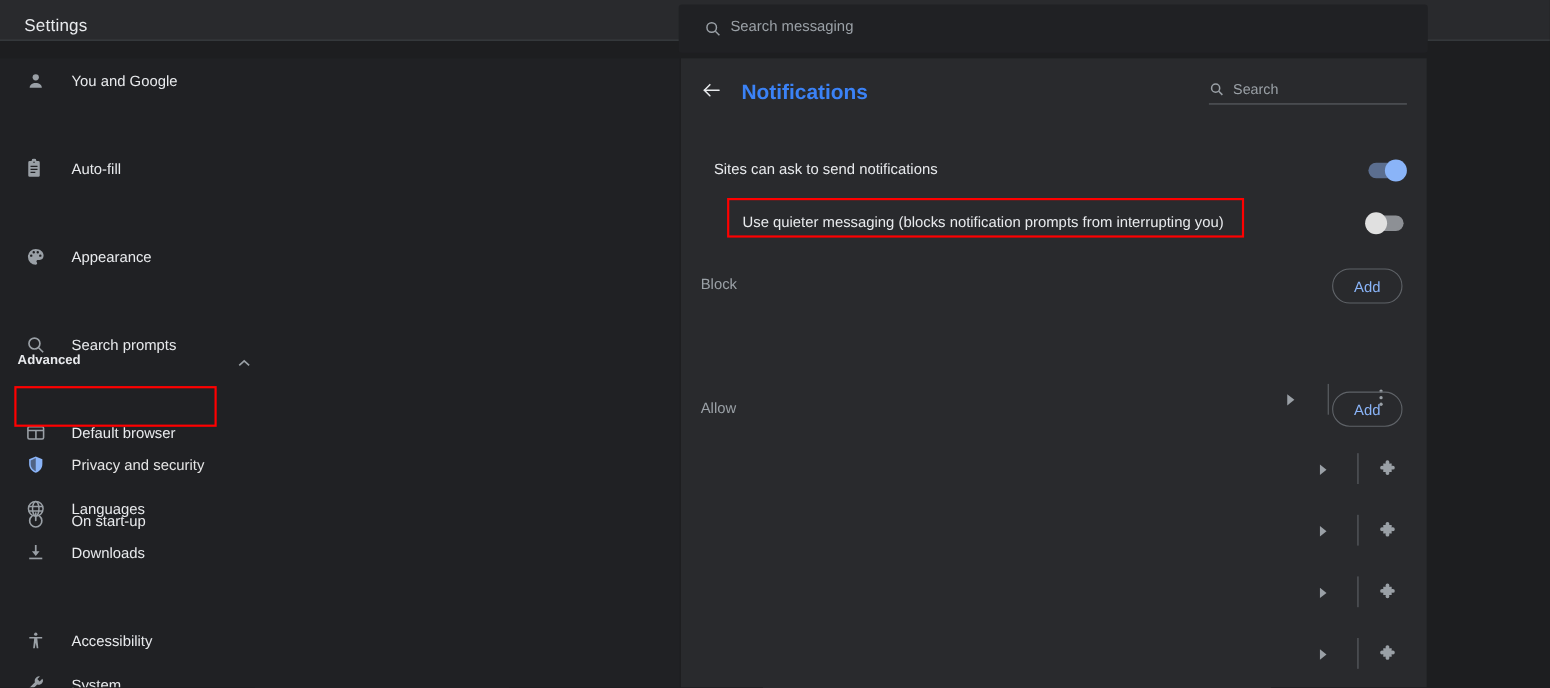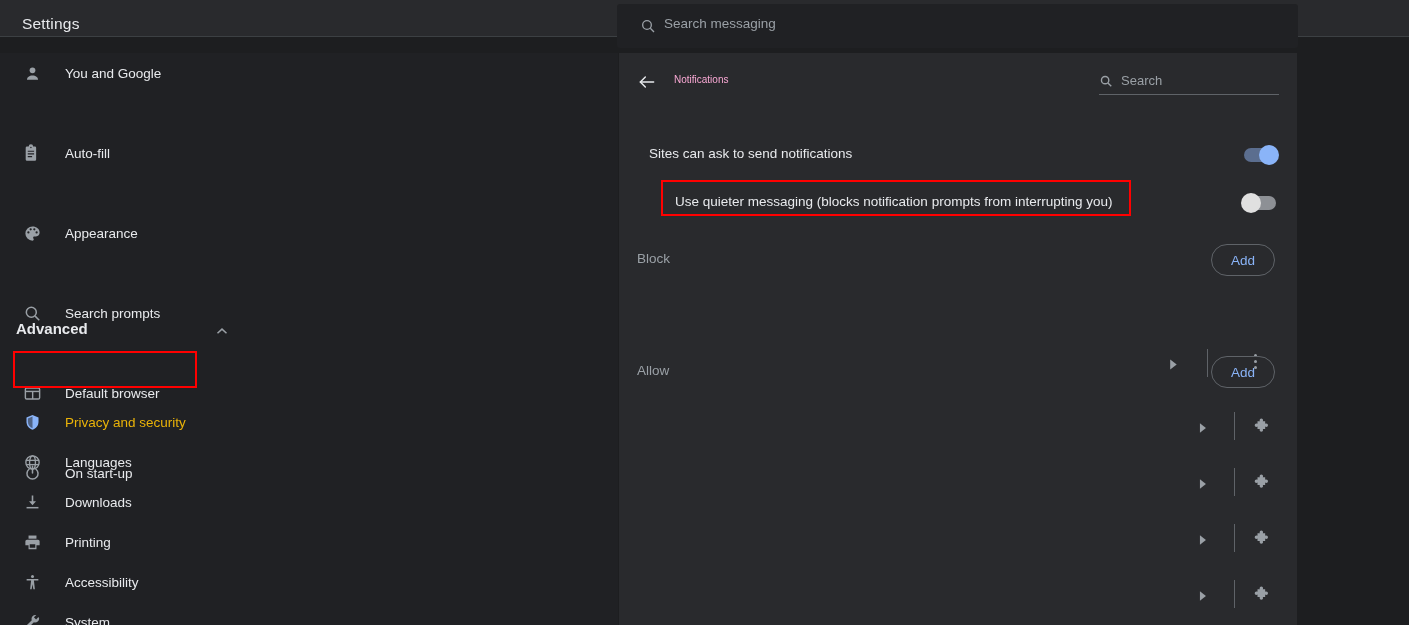--- a/index.html
+++ b/index.html
@@ -44,50 +44,50 @@
   .nav-icon {
     position: absolute; left: 22px; width: 20px; height: 20px;
     display: flex; align-items: center; justify-content: center;
     color: #9aa0a6;
   }
   .nav-icon svg { display: block; }
   .nav-label {
     position: absolute; left: 65px;
     font-size: 13.5px; color: #e8eaed; white-space: nowrap;
   }
-  .nav-item.active .nav-label { color: #eab308; }
+  .nav-item.active .nav-label { color: #e5e5e5; }
   .nav-item.active .nav-icon { color: #8ab4f8; }
 
   .section-head {
     position: relative; height: 40px;
   }
   .section-head .sh-label {
     position: absolute; left: 16px; top: 11px;
-    font-size: 15px; color: #e8eaed; font-weight: bold;
+    font-size: 12px; color: #e8eaed; font-weight: bold;
   }
   .section-head .sh-chevron {
     position: absolute; left: 213px; top: 14px;
     width: 18px; height: 12px; color: #9aa0a6;
   }
 
   
   .content {
     position: absolute; left: 619px; top: 53px; width: 678px; height: 572px;
     background: #292a2d; overflow: hidden;
   }
   .content-head {
     position: absolute; left: 0; top: 0; width: 678px; height: 58px;
   }
   .back-arrow {
     position: absolute; left: 18px; top: 20px; width: 20px; height: 18px;
     color: #e8eaed;
   }
   .content-title {
     position: absolute; left: 55px; top: 21px;
-    font-size: 10px; color: #f9a8d4; font-weight: normal;
+    font-size: 19px; color: #3b82f6; font-weight: bold;
   }
   .c-search {
     position: absolute; left: 480px; top: 18px; width: 180px; height: 24px;
     border-bottom: 1px solid #5f6368;
   }
   .c-search .cs-icon {
     position: absolute; left: 0px; top: 3px; width: 14px; height: 14px;
     color: #9aa0a6;
   }
   .c-search .cs-ph {
@@ -250,29 +250,20 @@
     <div class="nav-item" style="position:absolute; top:429px; left:0; width:618px;">
       <span class="nav-icon">
         <svg viewBox="0 0 24 24" width="19" height="19" fill="currentColor">
           <path d="M11 3h2v7.4h3.4L12 15.6 7.6 10.4H11z"></path>
             <rect x="4.5" y="17.6" width="15" height="1.9"></rect>
         </svg>
       </span>
       <span class="nav-label">Downloads</span>
     </div>
 
-    <div class="nav-item" style="position:absolute; top:469px; left:0; width:618px;">
-      <span class="nav-icon">
-        <svg viewBox="0 0 24 24" width="19" height="19" fill="currentColor">
-          <rect x="7" y="3.2" width="10" height="4"></rect>
-          <path d="M19 8.4H5a2 2 0 0 0-2 2v5.2h4v4.8h10v-4.8h4v-5.2a2 2 0 0 0-2-2zM15.5 18.6h-7v-4.4h7z"></path>
-        </svg>
-      </span>
-      <span class="nav-label">Printing</span>
-    </div>
 
     <div class="nav-item" style="position:absolute; top:509px; left:0; width:618px;">
       <span class="nav-icon">
         <svg viewBox="0 0 24 24" width="19" height="19" fill="currentColor">
           <circle cx="12" cy="4.4" r="1.9"></circle>
           <path d="M4.6 7.6h14.8v1.8h-5.6l1.2 11.2h-1.9L12 14.3l-1.1 6.3H9l1.2-11.2H4.6z"></path>
         </svg>
       </span>
       <span class="nav-label">Accessibility</span>
     </div>

